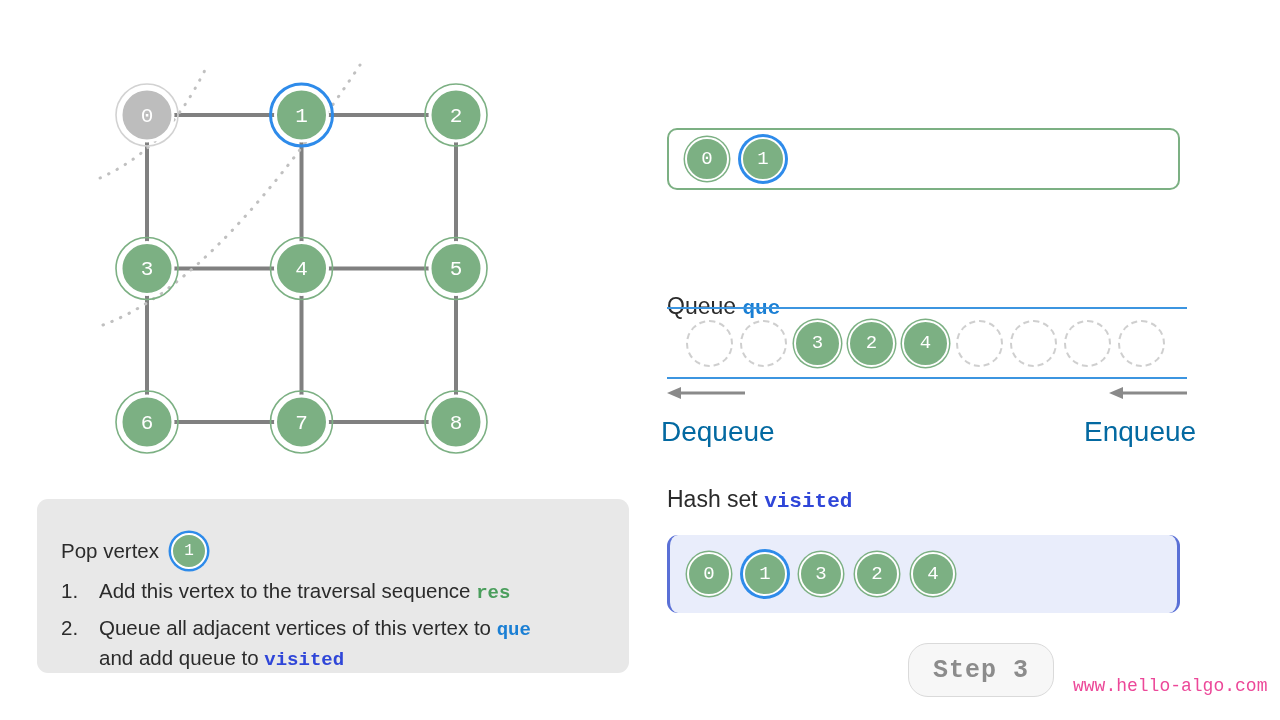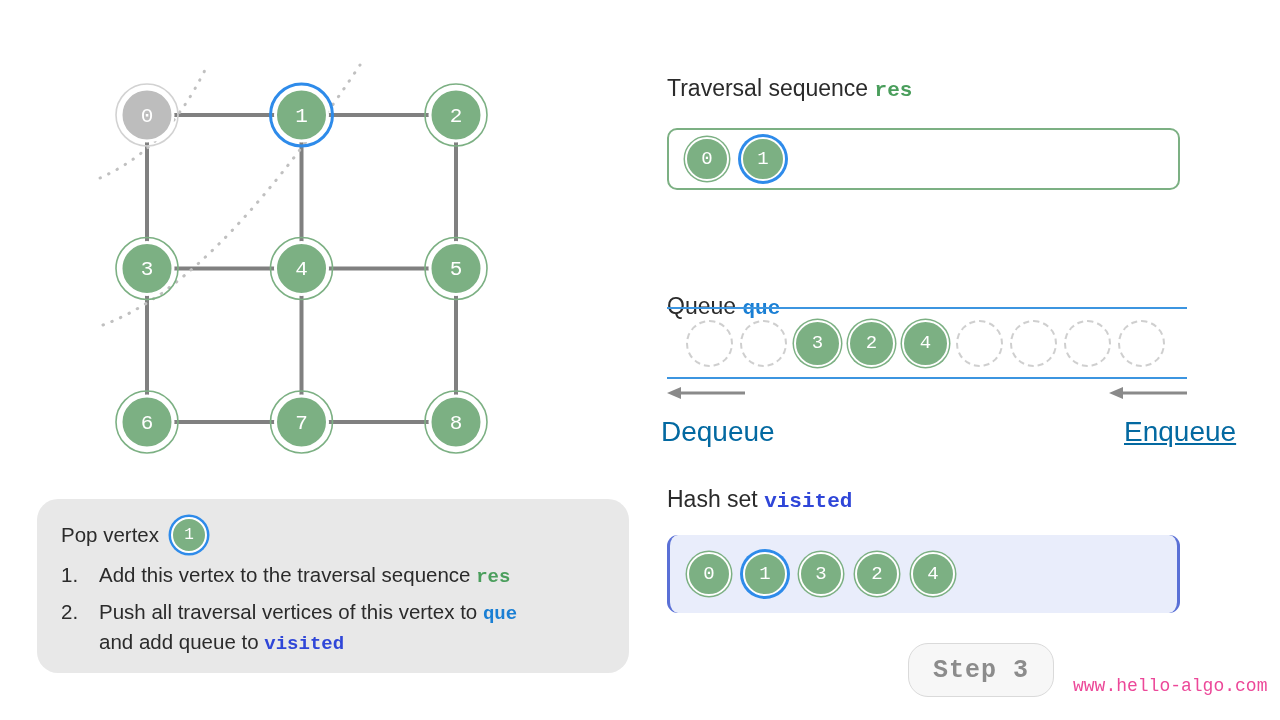--- a/index.html
+++ b/index.html
@@ -30,23 +30,23 @@
     text-anchor: middle;
     dominant-baseline: central;
   }
 
   
   #desc-box {
     position: absolute;
     left: 37px; top: 499px;
     width: 592px; height: 174px;
     background: #e8e8e8;
-    border-radius: 21px;
-    box-sizing: border-box;
-    padding: 16px 24px 0 24px;
+    border-radius: 11px;
+    box-sizing: border-box;
+    padding: 32px 24px 0 24px;
   }
   #desc-line1 {
     font-size: 20.5px;
     color: #2b2b2b;
     display: flex;
     align-items: center;
     height: 40px;
     white-space: pre;
   }
   .inline-vertex {
@@ -298,28 +298,27 @@
     <span>Pop vertex</span>
     <span class="inline-vertex">1</span>
   </div>
   <ol id="desc-list">
     <li>
       <span class="li-num">1.</span>
       <span class="li-text"><span>Add this vertex to the traversal sequence </span><span class="kw-res">res</span></span>
     </li>
     <li>
       <span class="li-num">2.</span>
-      <span class="li-text"><span>Push all traversal vertices of this vertex to </span><span class="kw-que">que</span><br><span>and add queue to </span><span class="kw-visited">visited</span></span>
+      <span class="li-text"><span>Queue all adjacent vertices of this vertex to </span><span class="kw-que">que</span><br><span>and add queue to </span><span class="kw-visited">visited</span></span>
     </li>
   </ol>
 </div>
 
 <div id="right-panel">
 
-  <div class="section-title" style="left:7px; top:75px;"><span>Traversal sequence </span><span class="title-kw kw-res">res</span></div>
   <div id="res-box">
       <div class="token">0</div>
       <div class="token hl">1</div>
     </div>
 
   <div class="section-title" style="left:7px; top:257px;margin-top:36px;"><span>Queue </span><span class="title-kw kw-que">que</span></div>
   <div id="queue-area">
       <div class="qslot empty"></div>
       <div class="qslot empty"></div>
       <div class="qslot full">3</div>
@@ -334,21 +333,21 @@
     <svg class="arrow-svg" style="left:5px;" width="86" height="22">
       <line x1="12" y1="11" x2="80" y2="11" stroke="#8a8a8a" stroke-width="3"></line>
       <polygon points="2,11 16,5 16,17" fill="#8a8a8a"></polygon>
     </svg>
     <svg class="arrow-svg" style="left:447px;" width="86" height="22">
       <line x1="12" y1="11" x2="80" y2="11" stroke="#8a8a8a" stroke-width="3"></line>
       <polygon points="2,11 16,5 16,17" fill="#8a8a8a"></polygon>
     </svg>
   </div>
   <div class="endlabel" style="left:1px;">Dequeue</div>
-  <div class="endlabel" style="left:464px;text-decoration:underline;">Enqueue</div>
+  <div class="endlabel" style="left:424px;">Enqueue</div>
 
   <div class="section-title" style="left:7px; top:486px;text-align:center;"><span>Hash set </span><span class="title-kw kw-visited">visited</span></div>
   <div id="hash-box">
       <div class="token">0</div>
       <div class="token hl">1</div>
       <div class="token">3</div>
       <div class="token">2</div>
       <div class="token">4</div>
     </div>
 </div>

